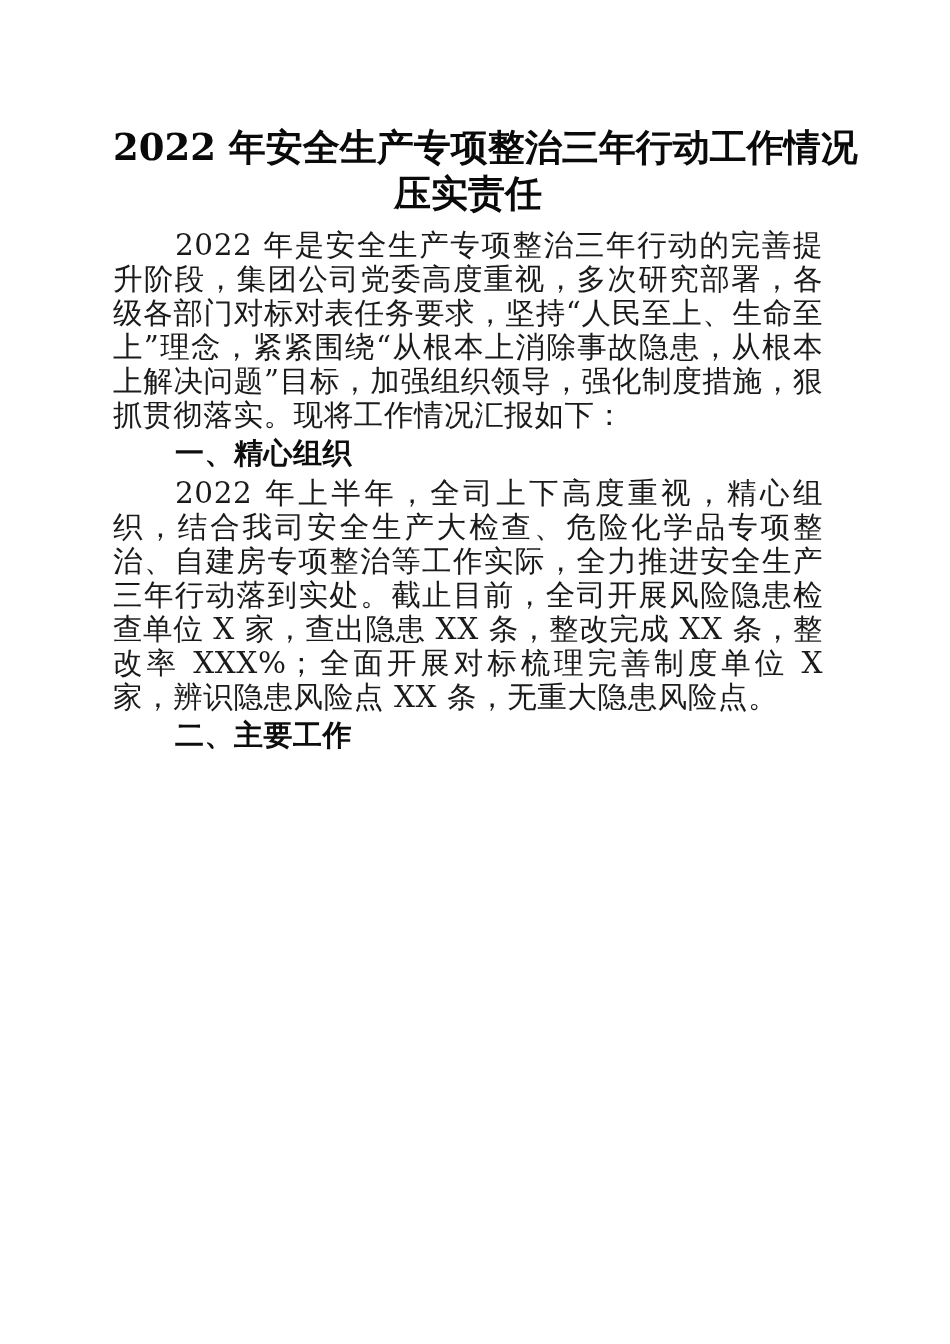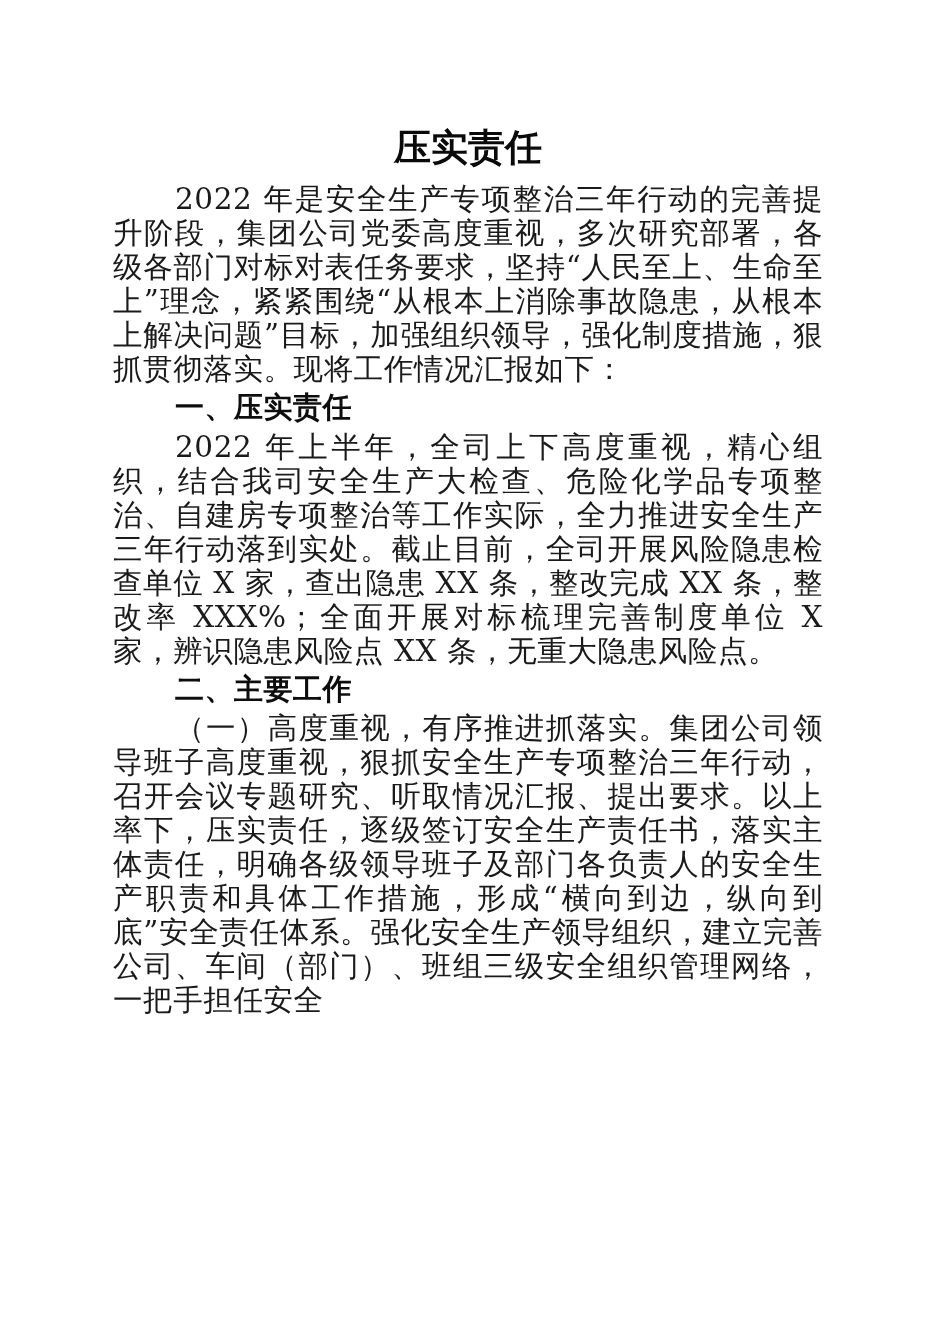--- a/index.html
+++ b/index.html
@@ -81,27 +81,27 @@
     text-align: justify;
   }
 </style>
 </head>
 <body>
 
 <div class="page">
   <div class="content">
 
     <h1 class="doc-title">
+      <span class="tline">2022 年安全生产专项整治三年行动工作情况</span>
       <span class="tline">压实责任</span>
     </h1>
 
     <p class="body-para">2022 年是安全生产专项整治三年行动的完善提升阶段，集团公司党委高度重视，多次研究部署，各级各部门对标对表任务要求，坚持“人民至上、生命至上”理念，紧紧围绕“从根本上消除事故隐患，从根本上解决问题”目标，加强组织领导，强化制度措施，狠抓贯彻落实。现将工作情况汇报如下：</p>
 
-    <h2 class="section-heading">一、压实责任</h2>
+    <h2 class="section-heading">一、精心组织</h2>
 
     <p class="body-para">2022 年上半年，全司上下高度重视，精心组织，结合我司安全生产大检查、危险化学品专项整治、自建房专项整治等工作实际，全力推进安全生产三年行动落到实处。截止目前，全司开展风险隐患检查单位 X 家，查出隐患 XX 条，整改完成 XX 条，整改率 XXX%；全面开展对标梳理完善制度单位 X 家，辨识隐患风险点 XX 条，无重大隐患风险点。</p>
 
     <h2 class="section-heading">二、主要工作</h2>
 
-    <p class="body-para last-justify">（一）高度重视，有序推进抓落实。集团公司领导班子高度重视，狠抓安全生产专项整治三年行动，召开会议专题研究、听取情况汇报、提出要求。以上率下，压实责任，逐级签订安全生产责任书，落实主体责任，明确各级领导班子及部门各负责人的安全生产职责和具体工作措施，形成“横向到边，纵向到底”安全责任体系。强化安全生产领导组织，建立完善公司、车间（部门）、班组三级安全组织管理网络，一把手担任安全</p>
 
   </div>
 </div>
 
 </body></html>

